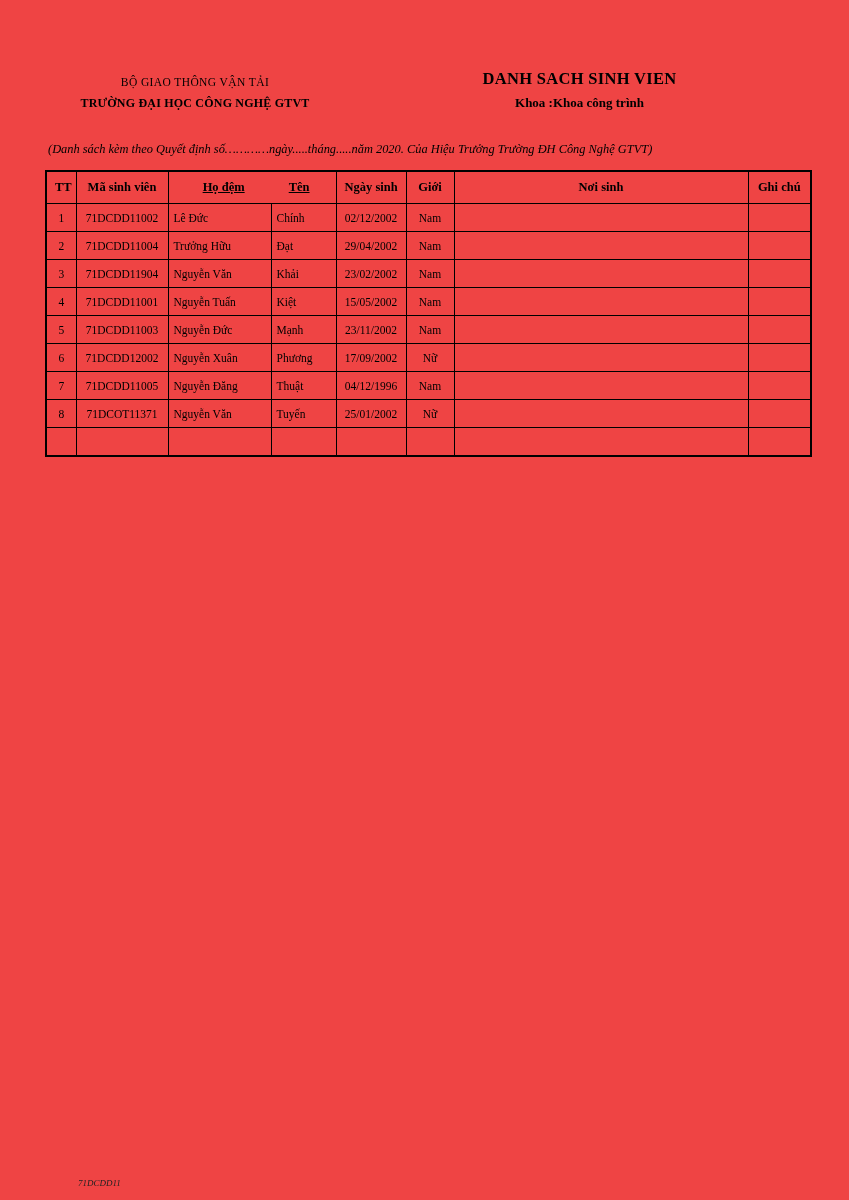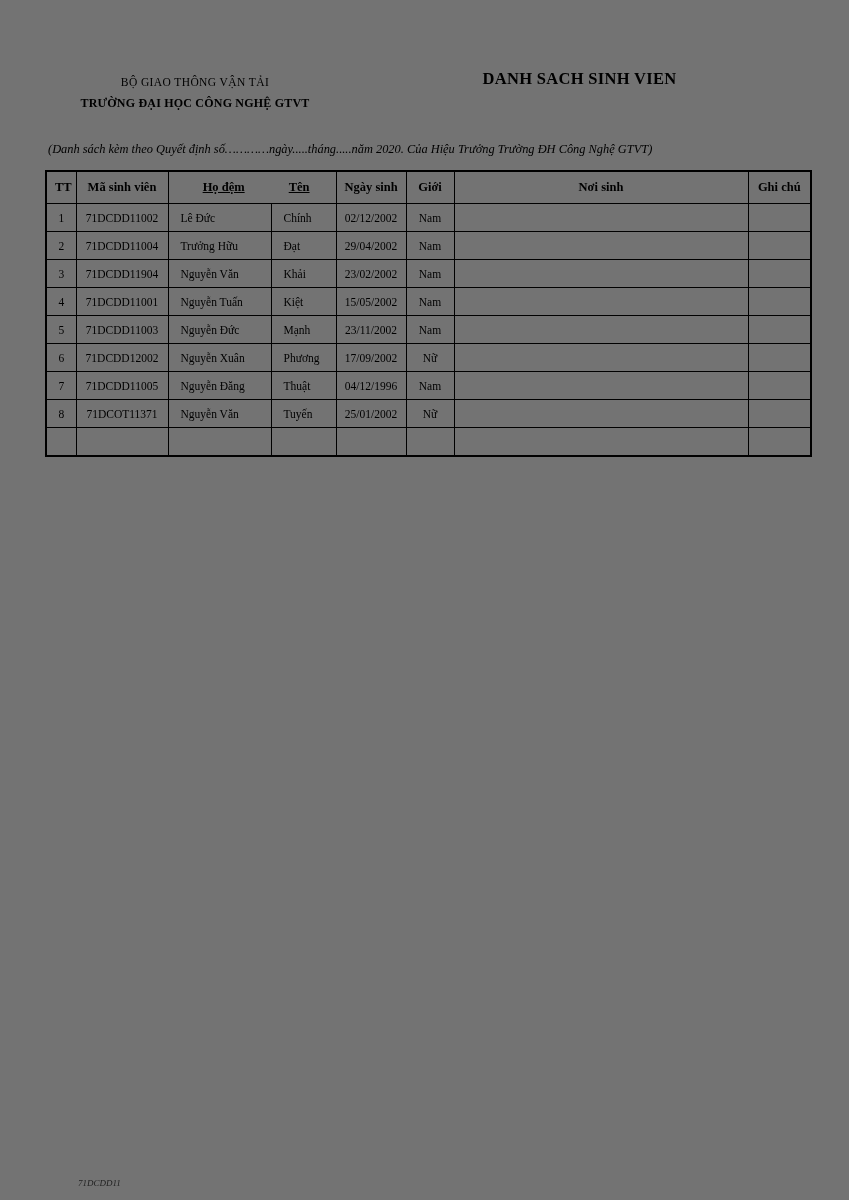--- a/index.html
+++ b/index.html
@@ -1,19 +1,19 @@
 <!DOCTYPE html>
 <html><head>
 <meta charset="utf-8">
 <style>
   html,body{margin:0;padding:0;background:#ffffff;}
   .page{
     position:relative;
     width:849px;height:1200px;
-    background:#737373;
+    background:#ef4444;
     color:#000;
     font-family:"Liberation Serif","DejaVu Serif",serif;
     overflow:hidden;
   }
   
   .header-left{
     position:absolute;left:55px;top:76px;width:280px;text-align:center;
   }
   .org1{font-size:11.5px;letter-spacing:.4px;}
   .org2{font-size:12px;font-weight:bold;margin-top:8px;letter-spacing:.2px;}
@@ -40,38 +40,39 @@
     overflow:hidden;white-space:nowrap;
     vertical-align:middle;
   }
   table.students thead tr{height:26px;}
   table.students tbody tr{height:28px;}
   th{font-size:12.5px;font-weight:bold;text-align:center;padding:8px;}
   .name-header-inner{display:flex;width:100%;text-decoration:underline;}
   .name-header-inner .nh-last{width:103px;text-align:center;}
   .name-header-inner .nh-first{width:62px;text-align:center;}
   td{font-size:11.5px;text-align:center;padding:0 2px;}
-  td.left{text-align:left;padding-left:12px;}
+  td.left{text-align:left;padding-left:5px;}
   .footer{
     position:absolute;left:78px;top:1178px;
     font-size:9px;font-style:italic;color:#222;
   }
 </style>
 </head>
 <body>
 
 <div class="page">
 
   <div class="header-left">
     <div class="org1">BỘ GIAO THÔNG VẬN TẢI</div>
     <div class="org2">TRƯỜNG ĐẠI HỌC CÔNG NGHỆ GTVT</div>
   </div>
 
   <div class="header-right">
     <div class="doc-title">DANH SACH SINH VIEN</div>
+    <div class="faculty-line">Khoa :Khoa công trình</div>
   </div>
 
   <div class="note">(Danh sách kèm theo Quyết định số…………ngày.....tháng.....năm 2020. Của Hiệu Trưởng Trường ĐH Công Nghệ GTVT)</div>
 
   <table class="students">
     <colgroup>
       <col style="width:30px">
       <col style="width:92px">
       <col style="width:103px">
       <col style="width:65px">

